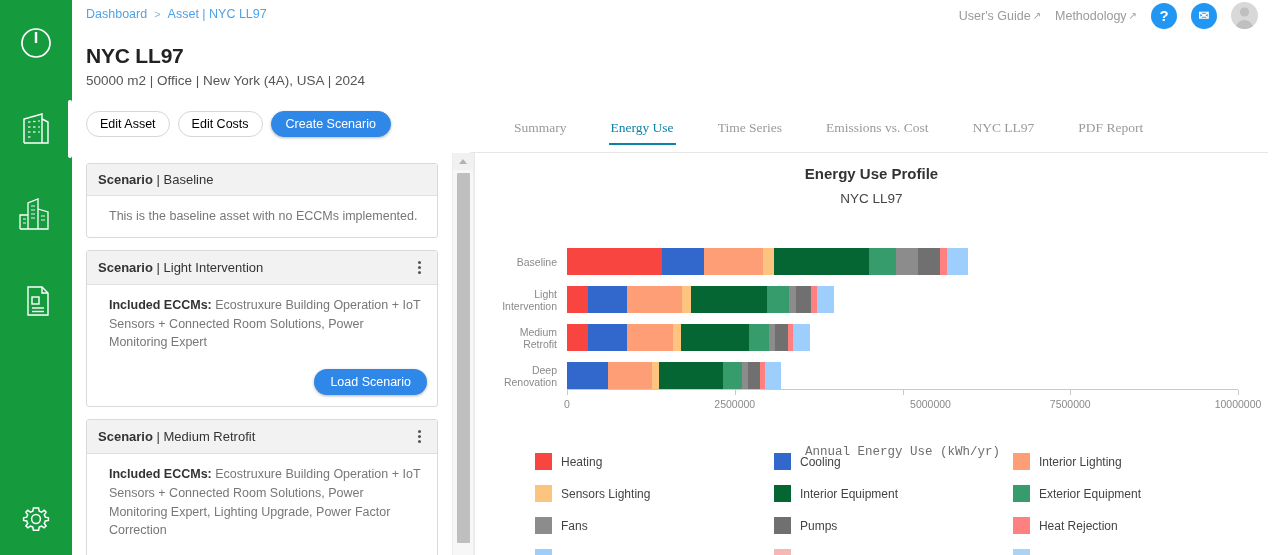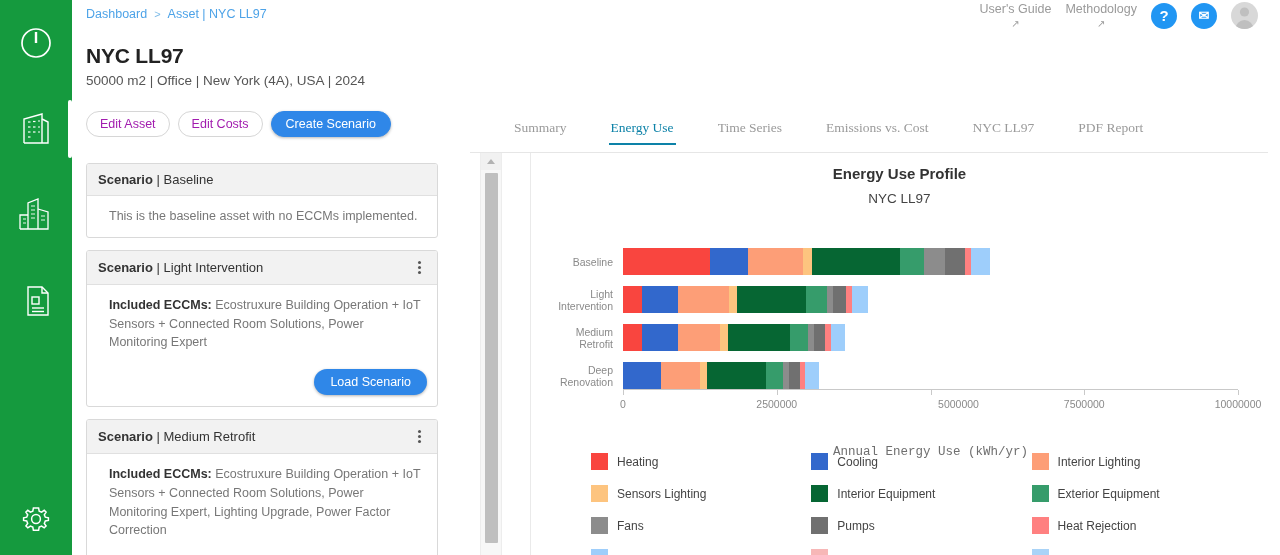--- a/index.html
+++ b/index.html
@@ -39,21 +39,21 @@
   }
   .breadcrumb .crumb { color: #4da3e8; cursor: pointer; }
   .breadcrumb .sep { color: #7fbce8; font-size: 11px; }
 
   .topright {
     position: absolute; right: 10px; top: 2px;
     display: flex; align-items: center; gap: 14px;
   }
   .toplink {
     font-size: 12.5px; color: #9a9a9a; white-space: nowrap;
-    display: inline-flex; align-items: center; gap: 2px; cursor: pointer; flex-direction: column;
+    display: inline-flex; align-items: center; gap: 2px; cursor: pointer;
   }
   .toplink .ext { font-size: 10px; }
   .circ-btn {
     width: 26px; height: 26px; border-radius: 50%;
     background: #2196f3; color: #fff;
     display: flex; align-items: center; justify-content: center;
     font-size: 15px; font-weight: bold; cursor: pointer;
   }
   .circ-btn.mail { font-size: 13px; }
   .avatar {
@@ -64,21 +64,21 @@
 
   
   .title-block { position: absolute; left: 14px; top: 44px; }
   .page-title { font-size: 21px; font-weight: bold; color: #222; letter-spacing: -0.2px; }
   .page-sub { font-size: 13.5px; color: #555; margin-top: 5px; }
 
   
   .actions { position: absolute; left: 14px; top: 111px; display: flex; gap: 8px; align-items: center; }
   .pill {
     border-radius: 14px; padding: 5px 13px; font-size: 12.5px;
-    border: 1px solid #d6d6d6; background: #fff; color: #a21caf;
+    border: 1px solid #d6d6d6; background: #fff; color: #000000;
     cursor: pointer; white-space: nowrap; line-height: 1.15;
   }
   .pill.primary {
     background: #2f87e8; border-color: #2f87e8; color: #fff;
     box-shadow: 0 1px 3px rgba(0,0,0,0.28); padding: 5px 14px;
   }
 
   
   .tabs {
     position: absolute; left: 420px; top: 120px; right: 0; height: 33px;
@@ -91,21 +91,21 @@
   .tab.active { color: #0d82a8; }
   .tab.active::after {
     content: ""; position: absolute; left: 20px; right: 20px; bottom: 0;
     height: 2.5px; background: #0d82a8;
   }
   .tabs-rule {
     position: absolute; left: 398px; right: 0; top: 152px; height: 1px; background: #e6e6e6;
   }
 
   
-  .split { position: absolute; left: 0; top: 153px; right: 0; bottom: 0; display: flex; gap: 28px; }
+  .split { position: absolute; left: 0; top: 153px; right: 0; bottom: 0; display: flex; }
 
   .left-pane {
     width: 380px; flex: 0 0 380px; padding: 10px 14px 0 14px;
     position: relative; overflow: hidden;
   }
   .card {
     border: 1px solid #d9d9d9; border-radius: 3px; background: #fff;
     margin-bottom: 12px; overflow: hidden;
   }
   .card-head {

